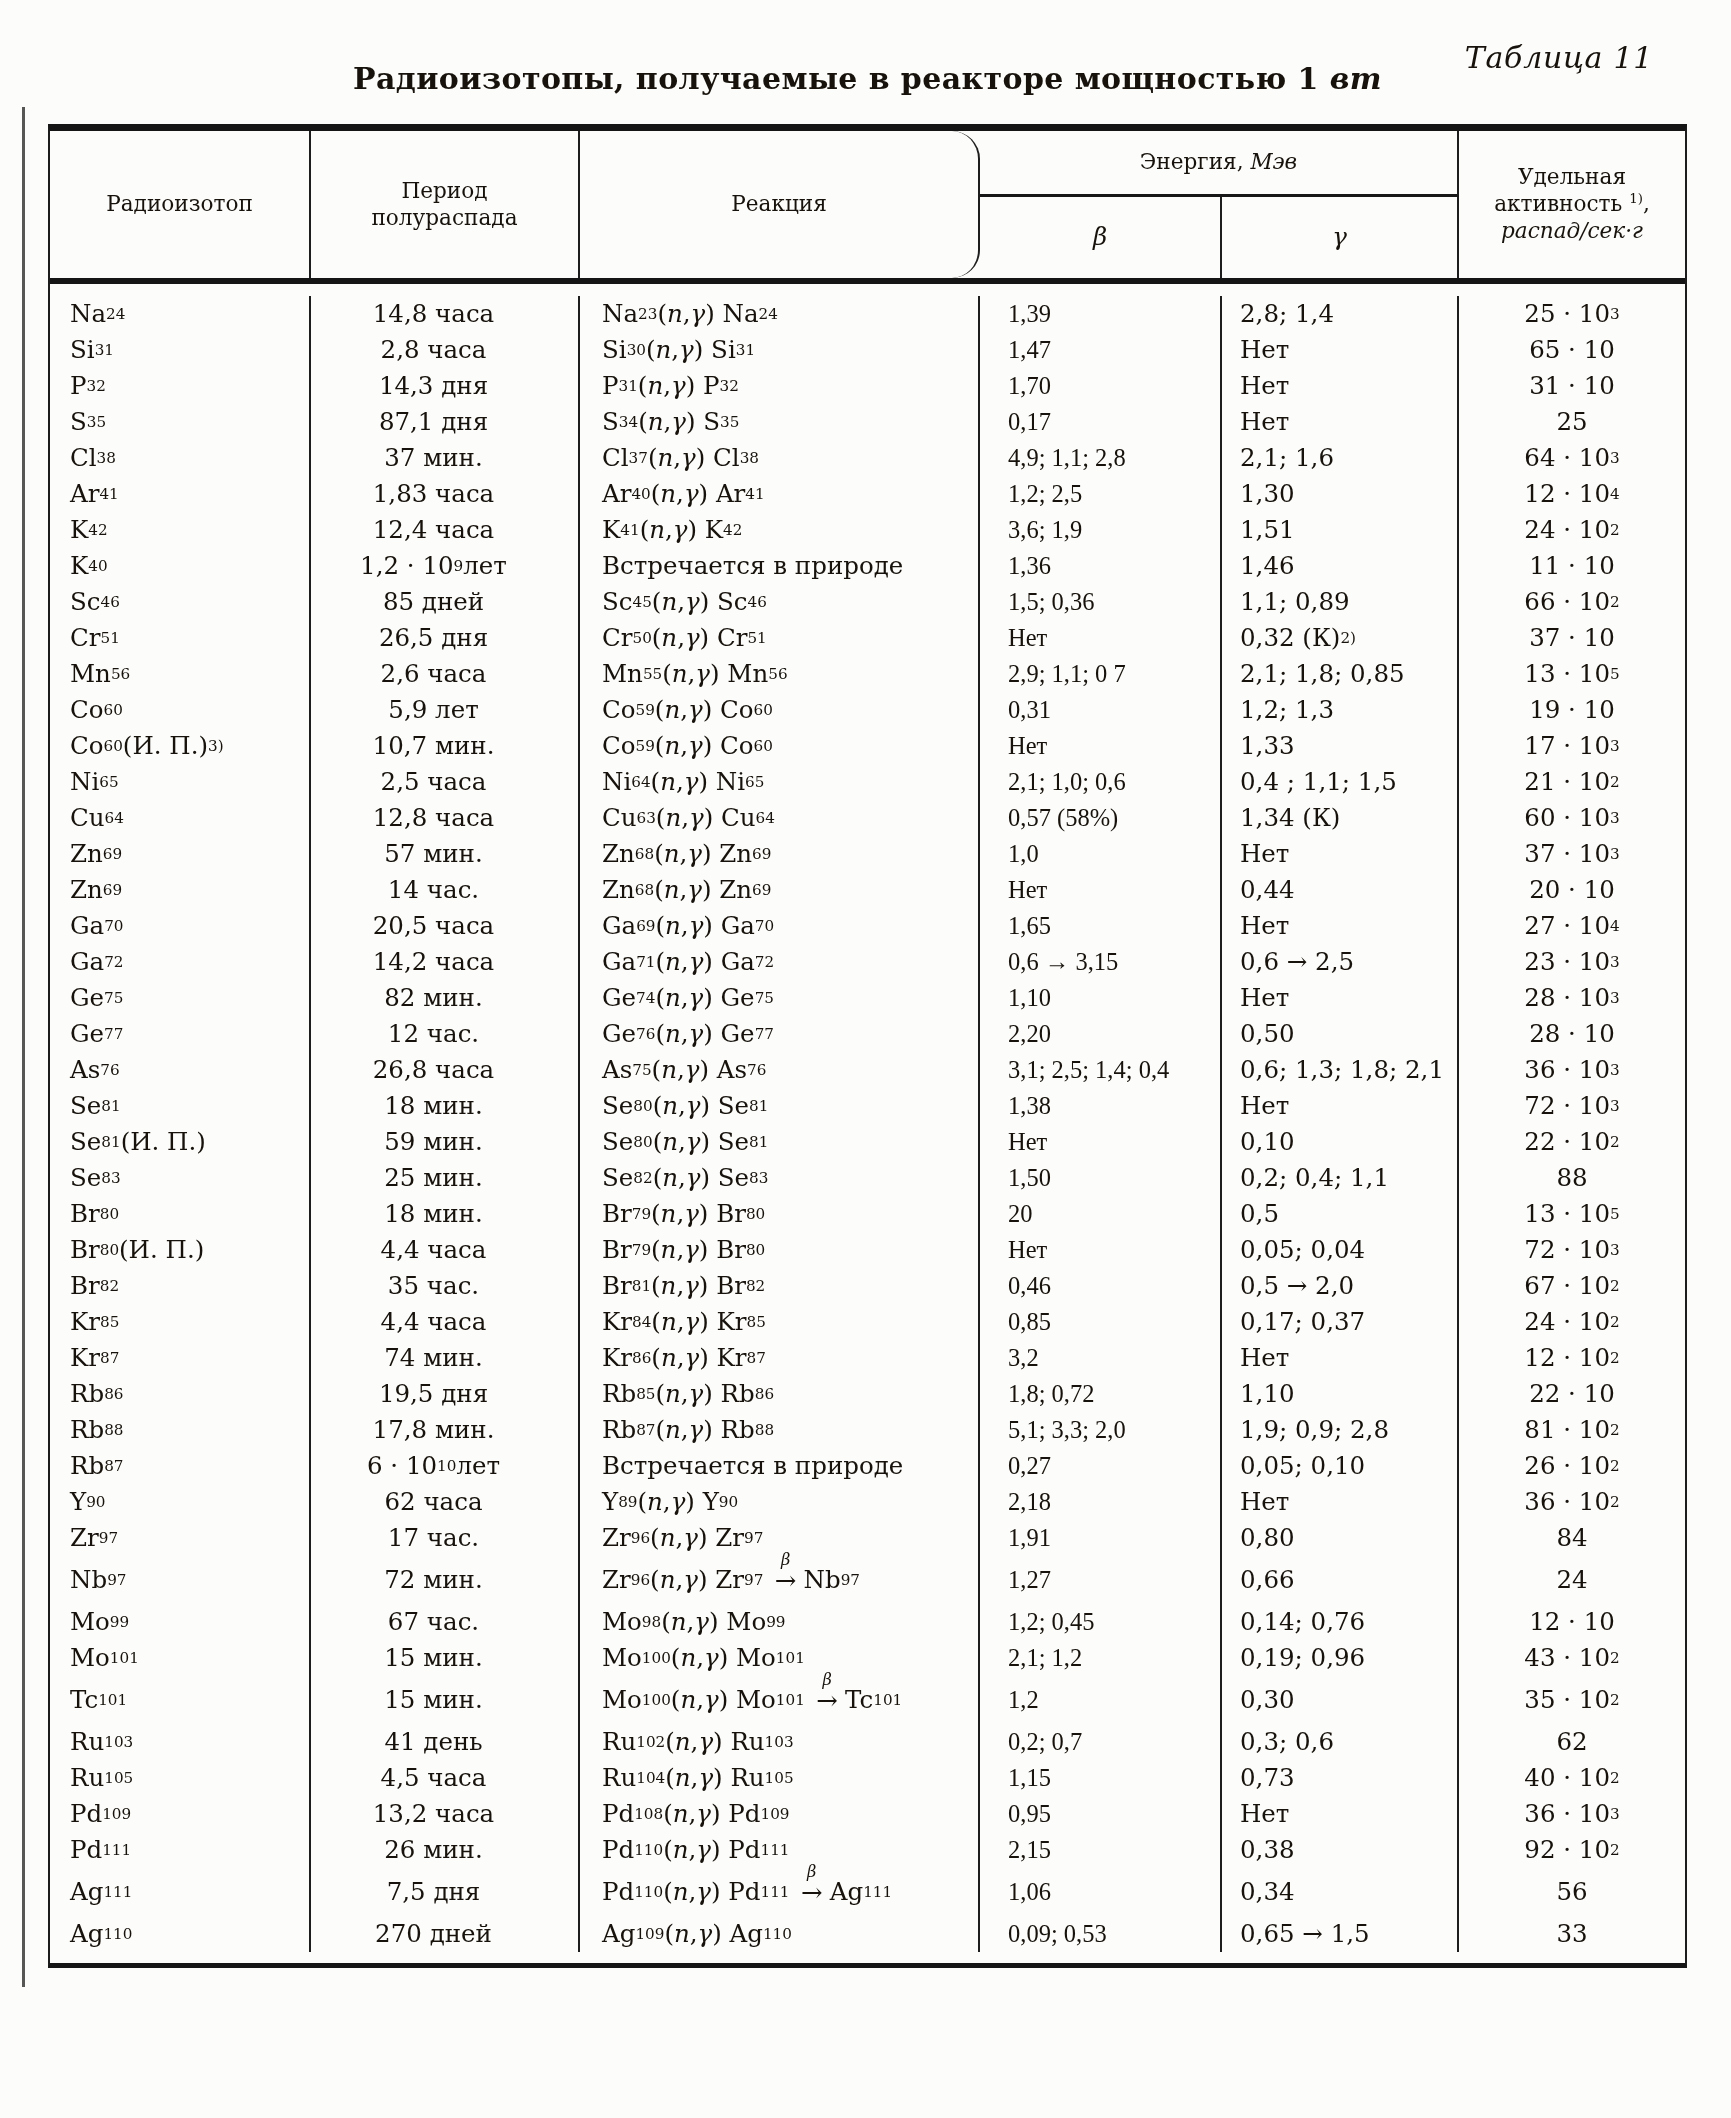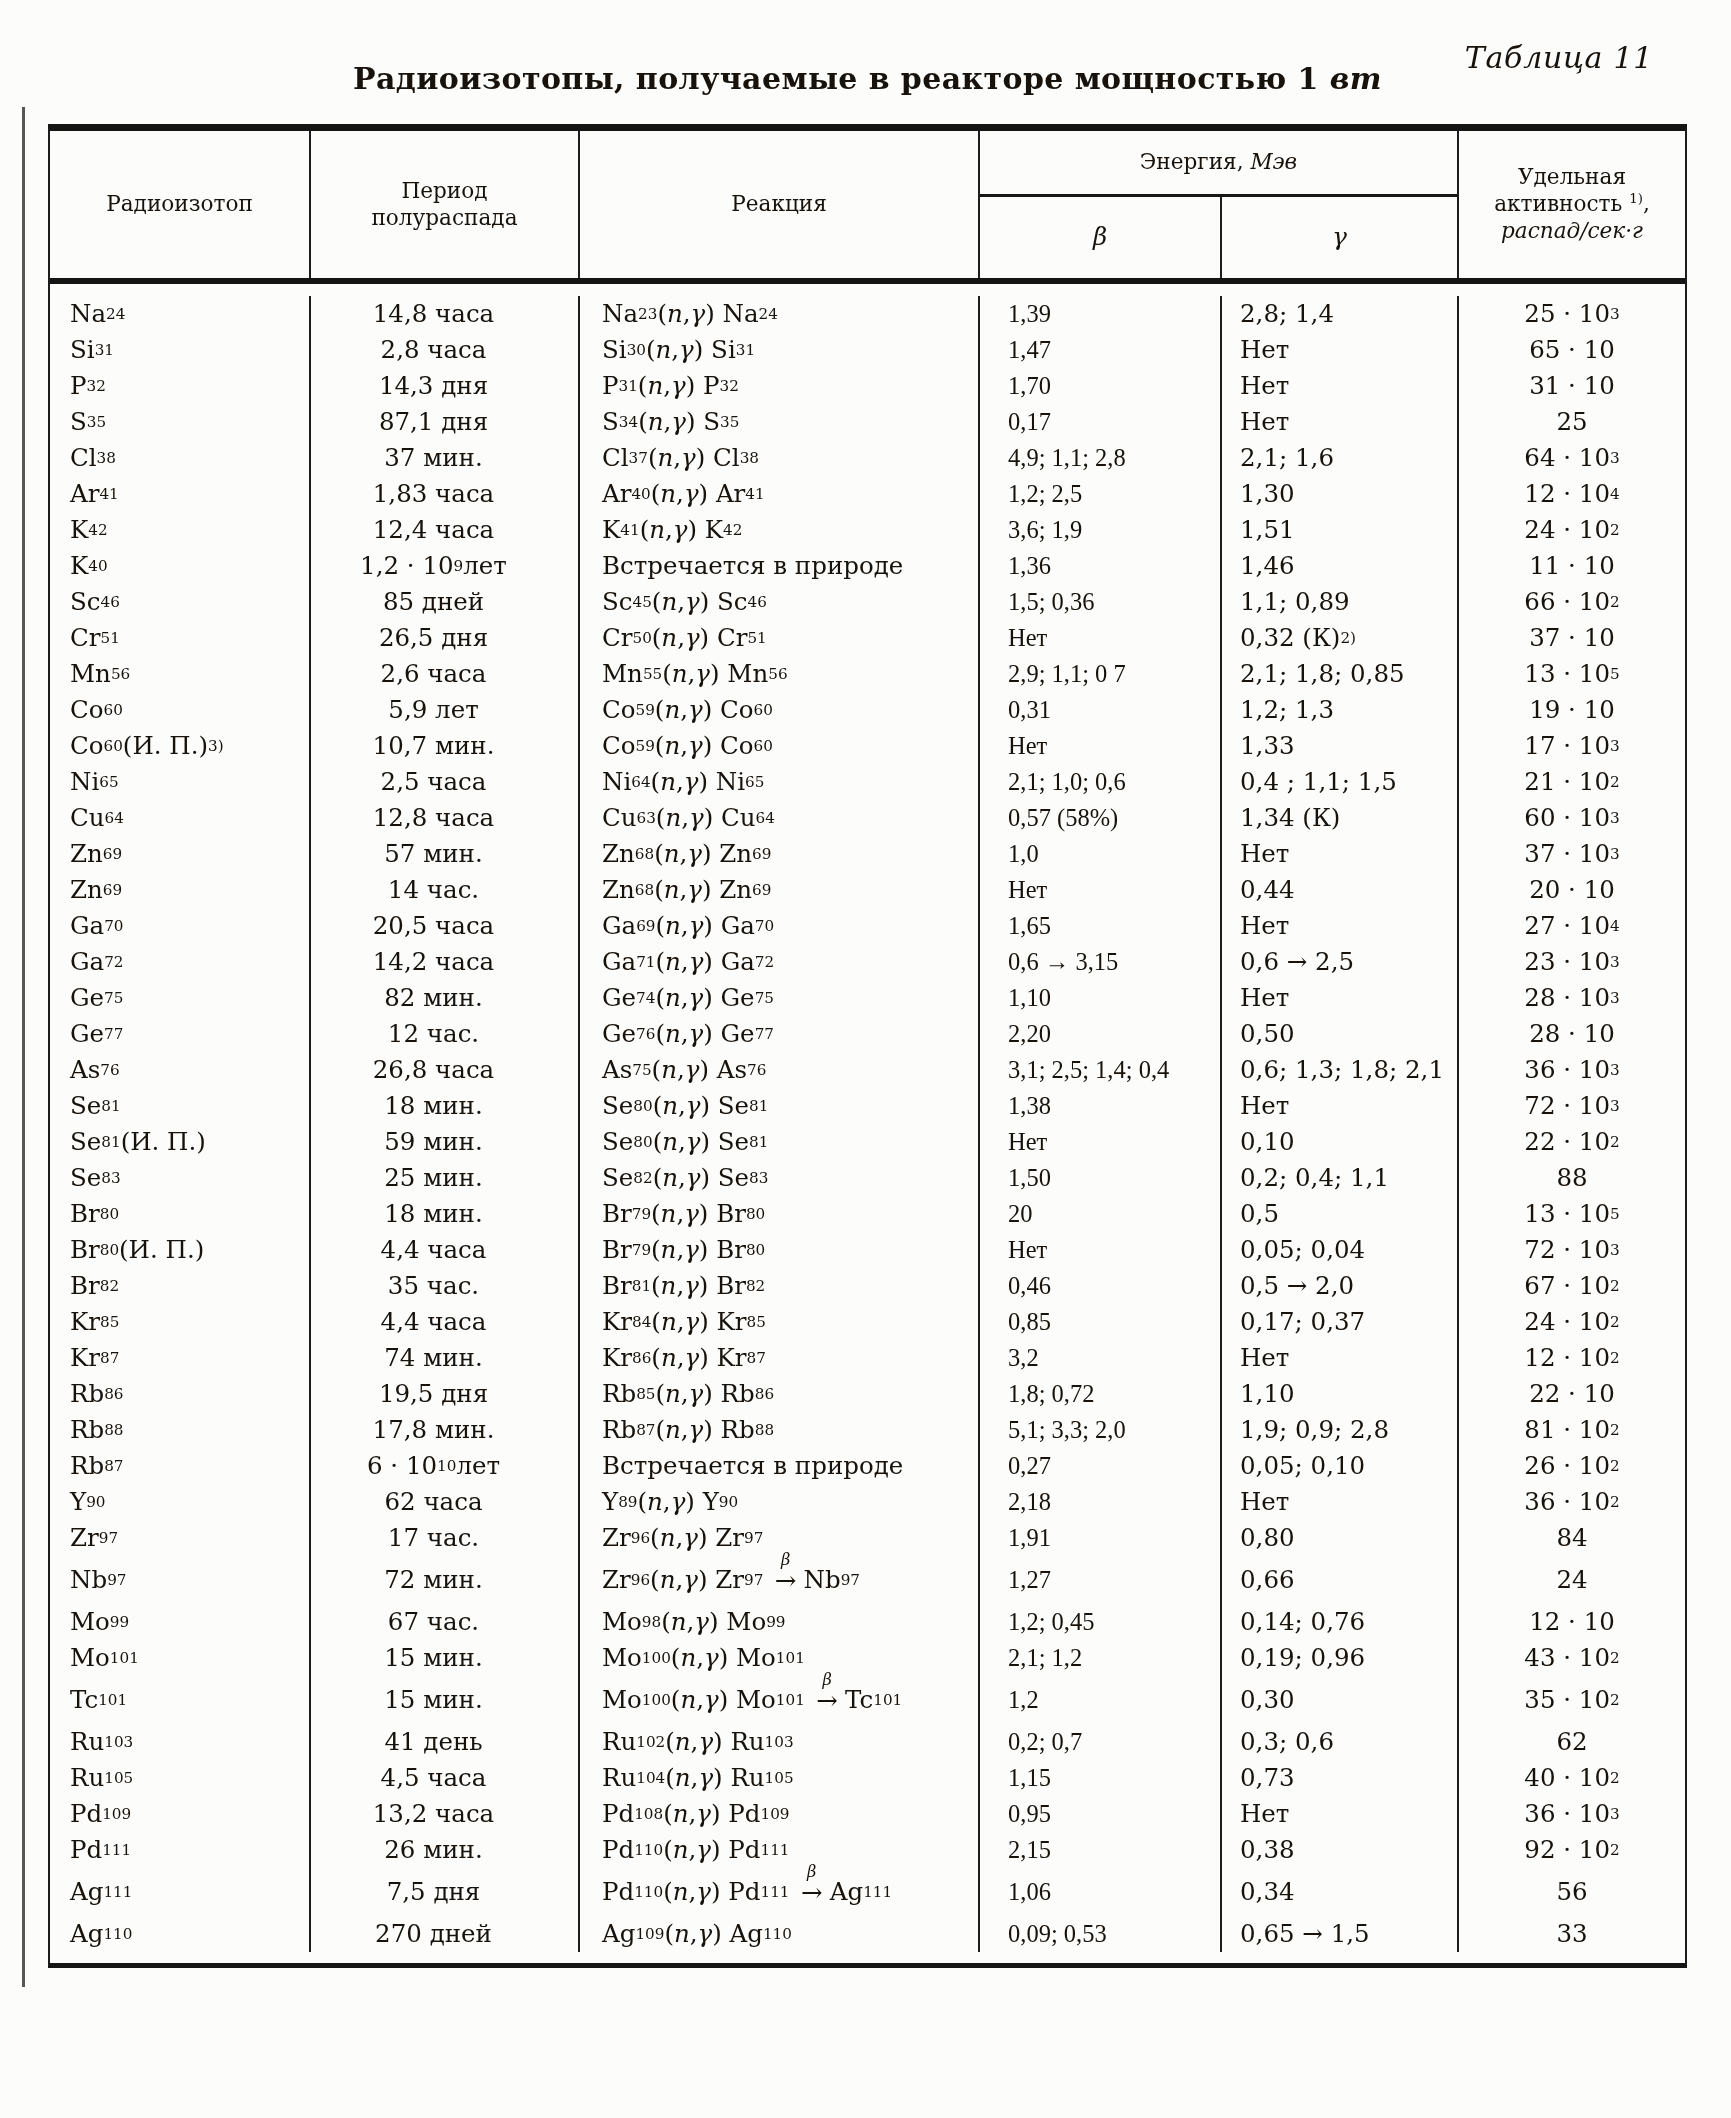--- a/index.html
+++ b/index.html
@@ -37,21 +37,21 @@
     border-bottom:6.5px solid #151515;
     box-sizing:content-box;
   }
   .th{
     display:flex; align-items:center; justify-content:center;
     text-align:center; font-size:21.6px; line-height:1.25;
   }
   .b-r{ border-right:2.2px solid #1d1d1d; }
   .th-iso     { grid-column:1; grid-row:1/3; }
   .th-period  { grid-column:2; grid-row:1/3; }
-  .th-reaction{ grid-column:3; grid-row:1/3; }
+  .th-reaction{ grid-column:3; grid-row:1/3;border-radius:28px; }
   .th-energy  { grid-column:4/6; grid-row:1; border-bottom:3.6px solid #171717; }
   .th-beta    { grid-column:4; grid-row:2; }
   .th-gamma   { grid-column:5; grid-row:2; }
   .th-activity{ grid-column:6; grid-row:1/3; flex-direction:column; }
   .th-period span{ display:inline-block; width:152px; }
   .th-activity .act-label{ display:inline-block; width:180px;text-align:center; }
   .th-activity .act-unit{ display:block; font-style:italic; }
   .greek{ font-style:italic; font-size:24.5px; }
   .tbody{ padding:11.5px 0 11.5px; }
   .row{

